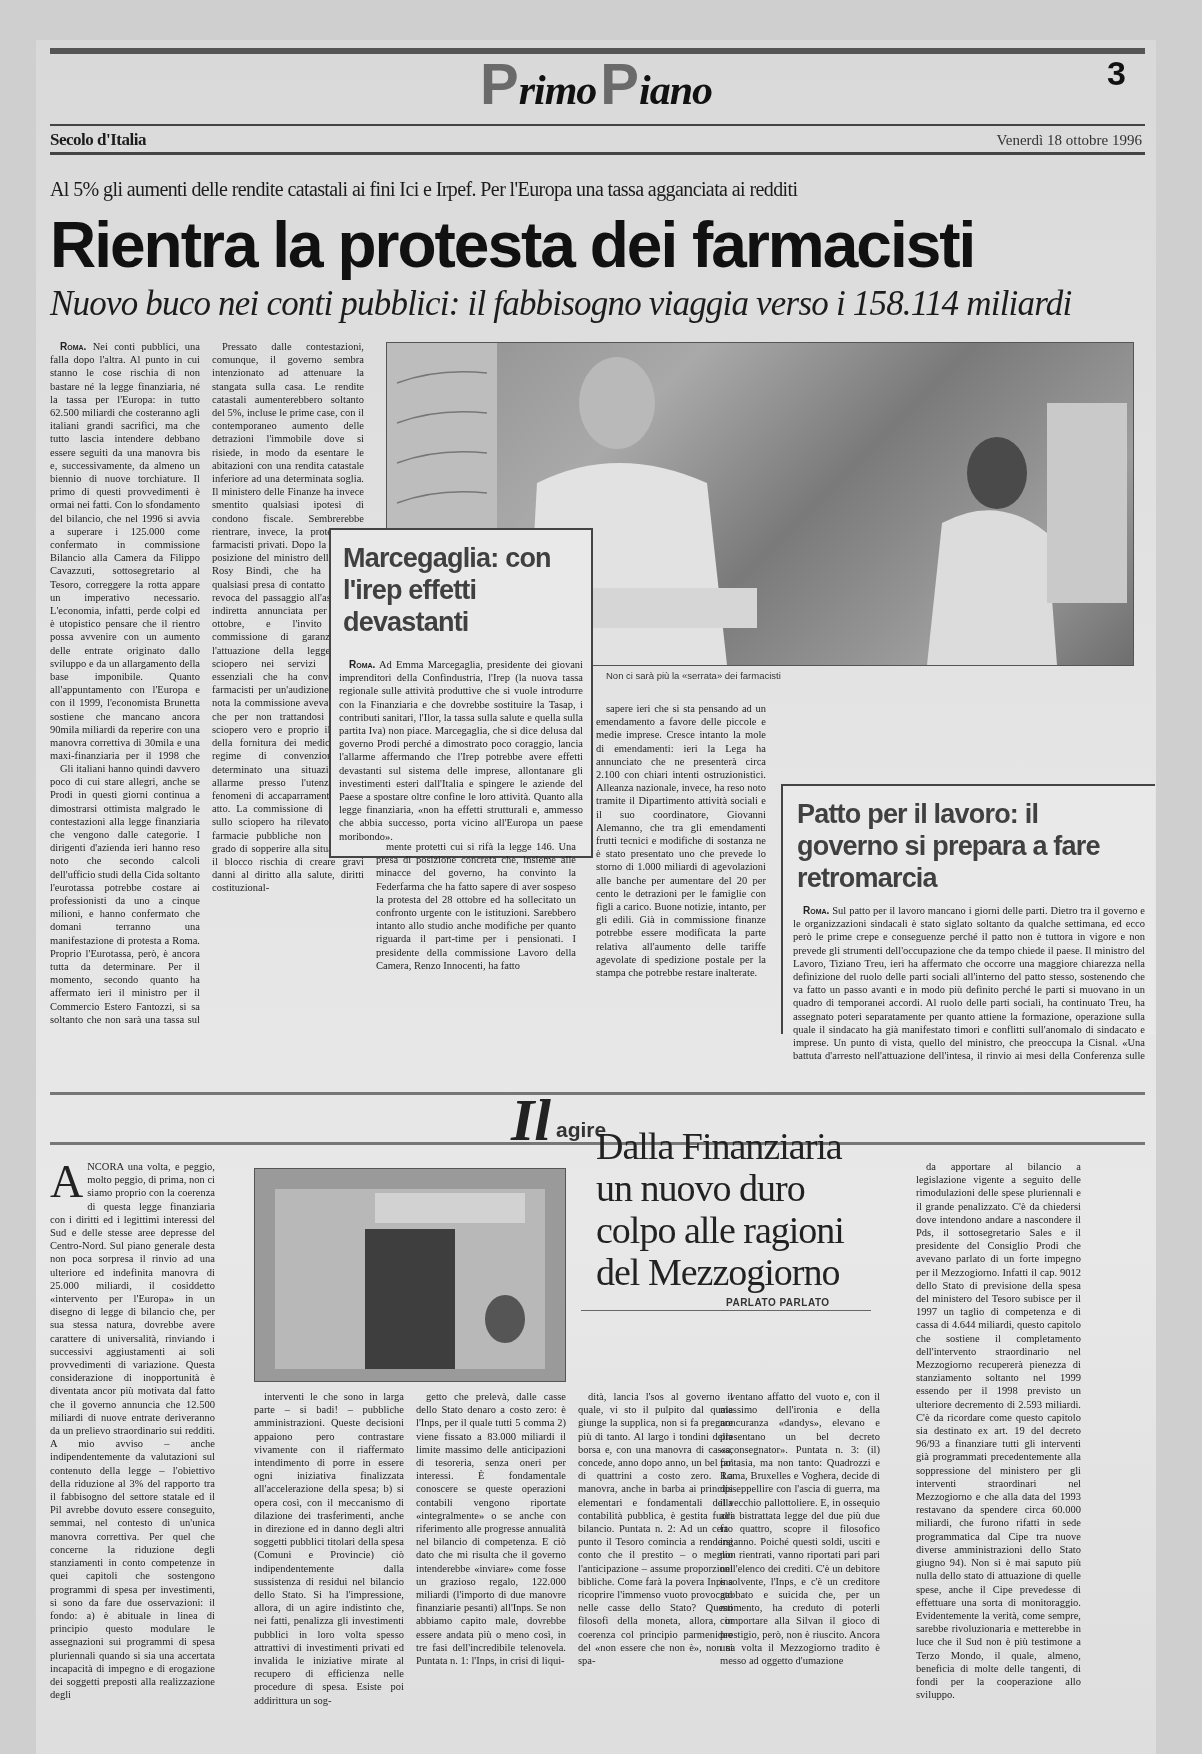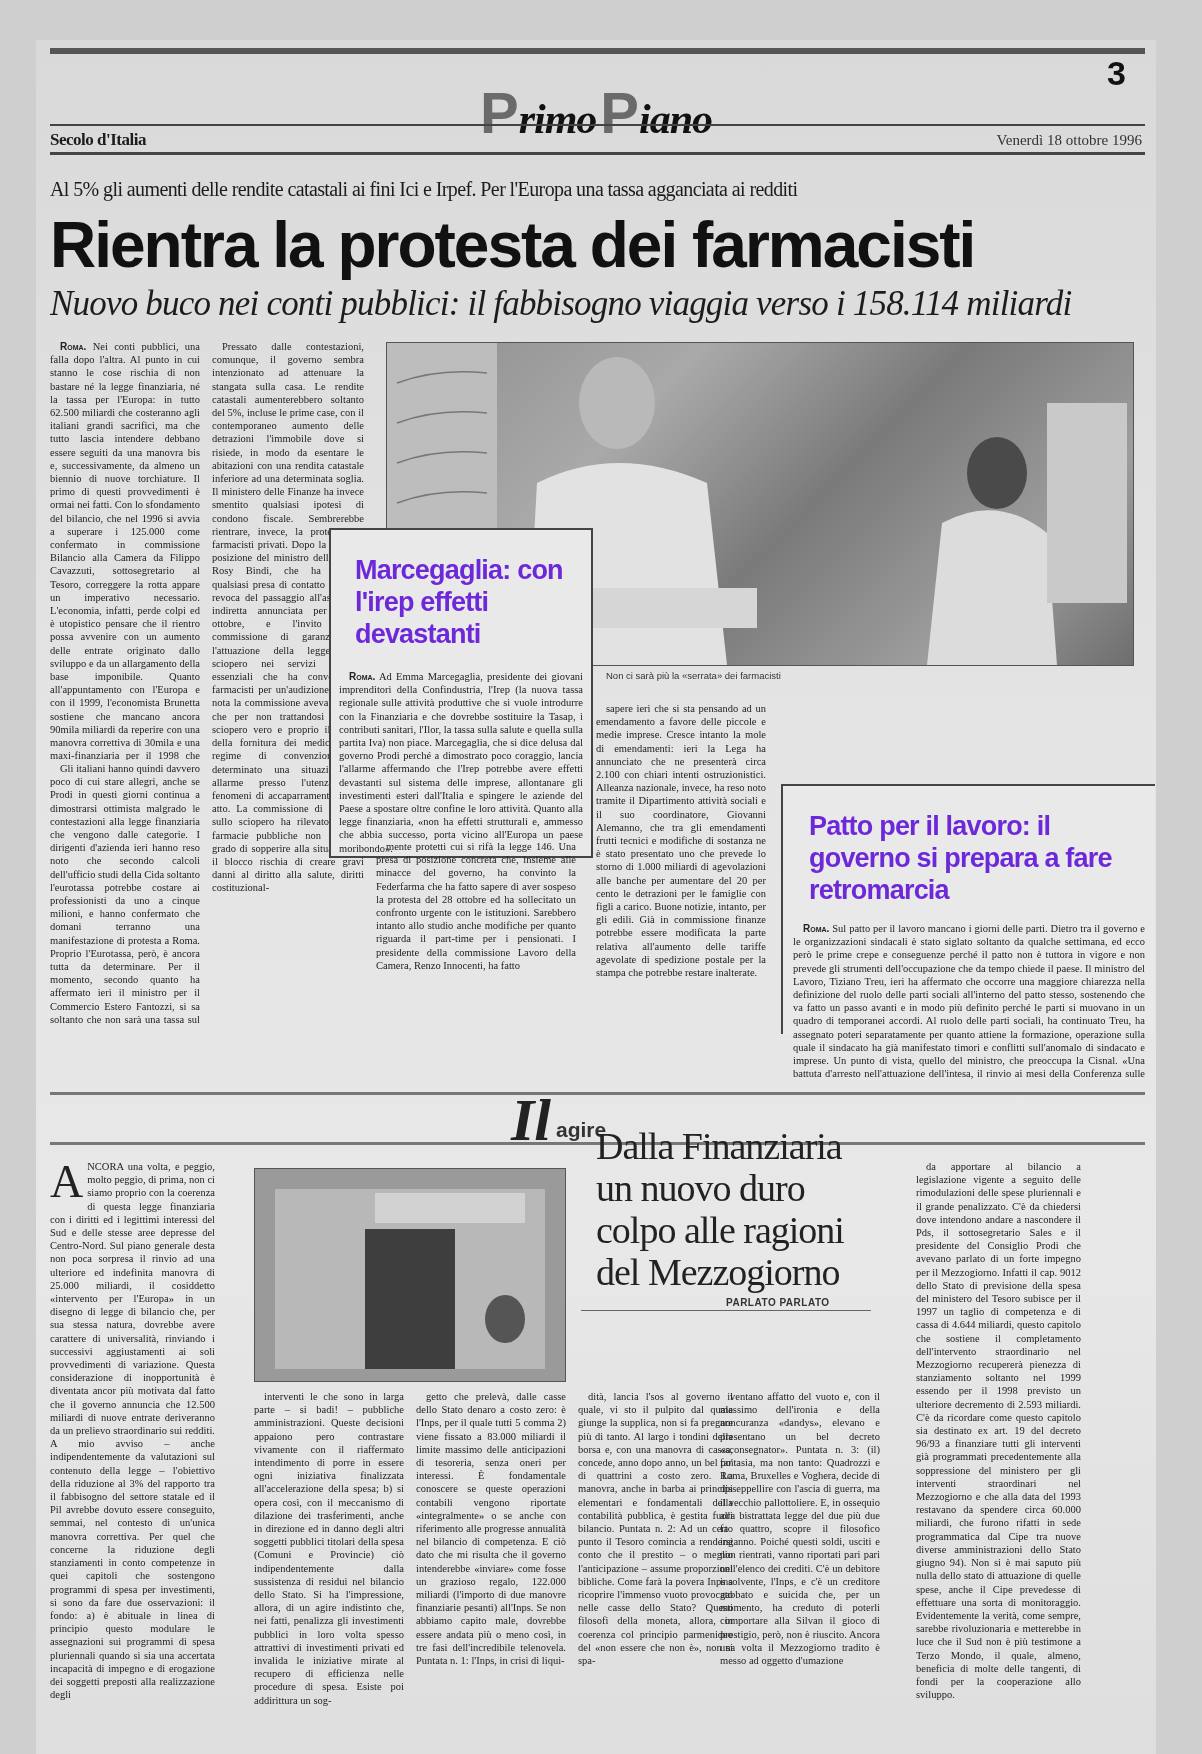--- a/index.html
+++ b/index.html
@@ -1,34 +1,34 @@
 <!DOCTYPE html>
 <html><head>
 <meta charset="utf-8">
 <style>
   html, body { margin:0; padding:0; }
   body { width:1202px; height:1754px; background:#cfcfcf; font-family:"Liberation Serif", serif; color:#1c1c1c; overflow:hidden; position:relative; }
   .page { position:absolute; left:36px; top:40px; width:1120px; height:1714px; background:linear-gradient(180deg,#d9d9d9 0%,#e4e4e4 40%,#e8e8e8 70%,#dedede 100%); }
   .rule-top { position:absolute; left:14px; top:8px; width:1095px; height:6px; background:#555; }
-  .masthead { position:absolute; left:0; top:14px; width:1120px; text-align:center;margin-top:29px; }
+  .masthead { position:absolute; left:0; top:14px; width:1120px; text-align:center; }
   .masthead .big { font-family:"Liberation Sans", sans-serif; font-weight:bold; font-size:58px; color:#6a6a6a; line-height:60px; }
   .masthead .small { font-family:"Liberation Serif", serif; font-style:italic; font-weight:bold; font-size:42px; color:#111; letter-spacing:-1px; }
   .pagenum { position:absolute; right:30px; top:14px; font-family:"Liberation Sans", sans-serif; font-weight:bold; font-size:34px; color:#111; }
   .subbar { position:absolute; left:14px; top:84px; width:1095px; border-top:2px solid #444; }
   .paper-name { position:absolute; left:14px; top:90px; font-family:"Liberation Serif", serif; font-weight:bold; font-size:17px; letter-spacing:-0.5px; }
   .dateline { position:absolute; right:14px; top:92px; font-size:15px; color:#333; }
   .subbar2 { position:absolute; left:14px; top:112px; width:1095px; border-top:3px solid #444; }
   .overline { position:absolute; left:14px; top:138px; width:1095px; font-size:20px; white-space:nowrap; letter-spacing:-0.6px; }
   .headline { position:absolute; left:14px; top:168px; width:1095px; font-family:"Liberation Sans", sans-serif; font-weight:bold; font-size:64px; line-height:74px; letter-spacing:-2px; white-space:nowrap; color:#111; }
   .subhead { position:absolute; left:14px; top:244px; width:1095px; font-family:"Liberation Serif", serif; font-style:italic; font-size:35px; white-space:nowrap; letter-spacing:-0.8px; }
   .col { position:absolute; font-size:10.5px; line-height:13.2px; text-align:justify; color:#222; overflow:hidden; }
   .col p { margin:0; text-indent:10px; }
   .col .dl { font-family:"Liberation Sans", sans-serif; font-weight:bold; font-variant:small-caps; font-size:10px; }
   .box { position:absolute; border:2px solid #444; background:#e9e9e9; }
-  .box h2 { margin:16px; font-family:"Liberation Sans", sans-serif; font-weight:bold; font-size:27px; line-height:32px; color:#6d28d9; letter-spacing:-0.8px; }
+  .box h2 { margin:4px; font-family:"Liberation Sans", sans-serif; font-weight:bold; font-size:27px; line-height:32px; color:#404040; letter-spacing:-0.8px; }
   .photo { position:absolute; background:linear-gradient(135deg,#8e8e8e 0%,#a9a9a9 30%,#7a7a7a 55%,#9d9d9d 80%,#6e6e6e 100%); border:1px solid #555; overflow:hidden; }
   .caption { position:absolute; font-family:"Liberation Sans", sans-serif; font-size:9.5px; color:#333; }
   .punto-bar { position:absolute; left:14px; width:1095px; height:3px; background:#777; }
   .punto-logo { position:absolute; left:475px; top:1050px; font-family:"Liberation Serif", serif; font-style:italic; font-weight:bold; font-size:60px; color:#222; line-height:60px; }
   .punto-word { position:absolute; left:520px; top:1078px; font-family:"Liberation Sans", sans-serif; font-weight:bold; font-size:21px; color:#333; }
   .op-title { position:absolute; left:560px; top:1085px; font-family:"Liberation Serif", serif; font-size:38px; line-height:42px; color:#222; letter-spacing:-1px; }
   .byline { position:absolute; left:690px; top:1257px; font-family:"Liberation Sans", sans-serif; font-weight:bold; font-size:10px; letter-spacing:0.5px; color:#333; }
   .dropcap { float:left; font-size:46px; line-height:40px; margin:2px 4px 0 0; font-family:"Liberation Serif", serif; }
 </style>
 </head>

